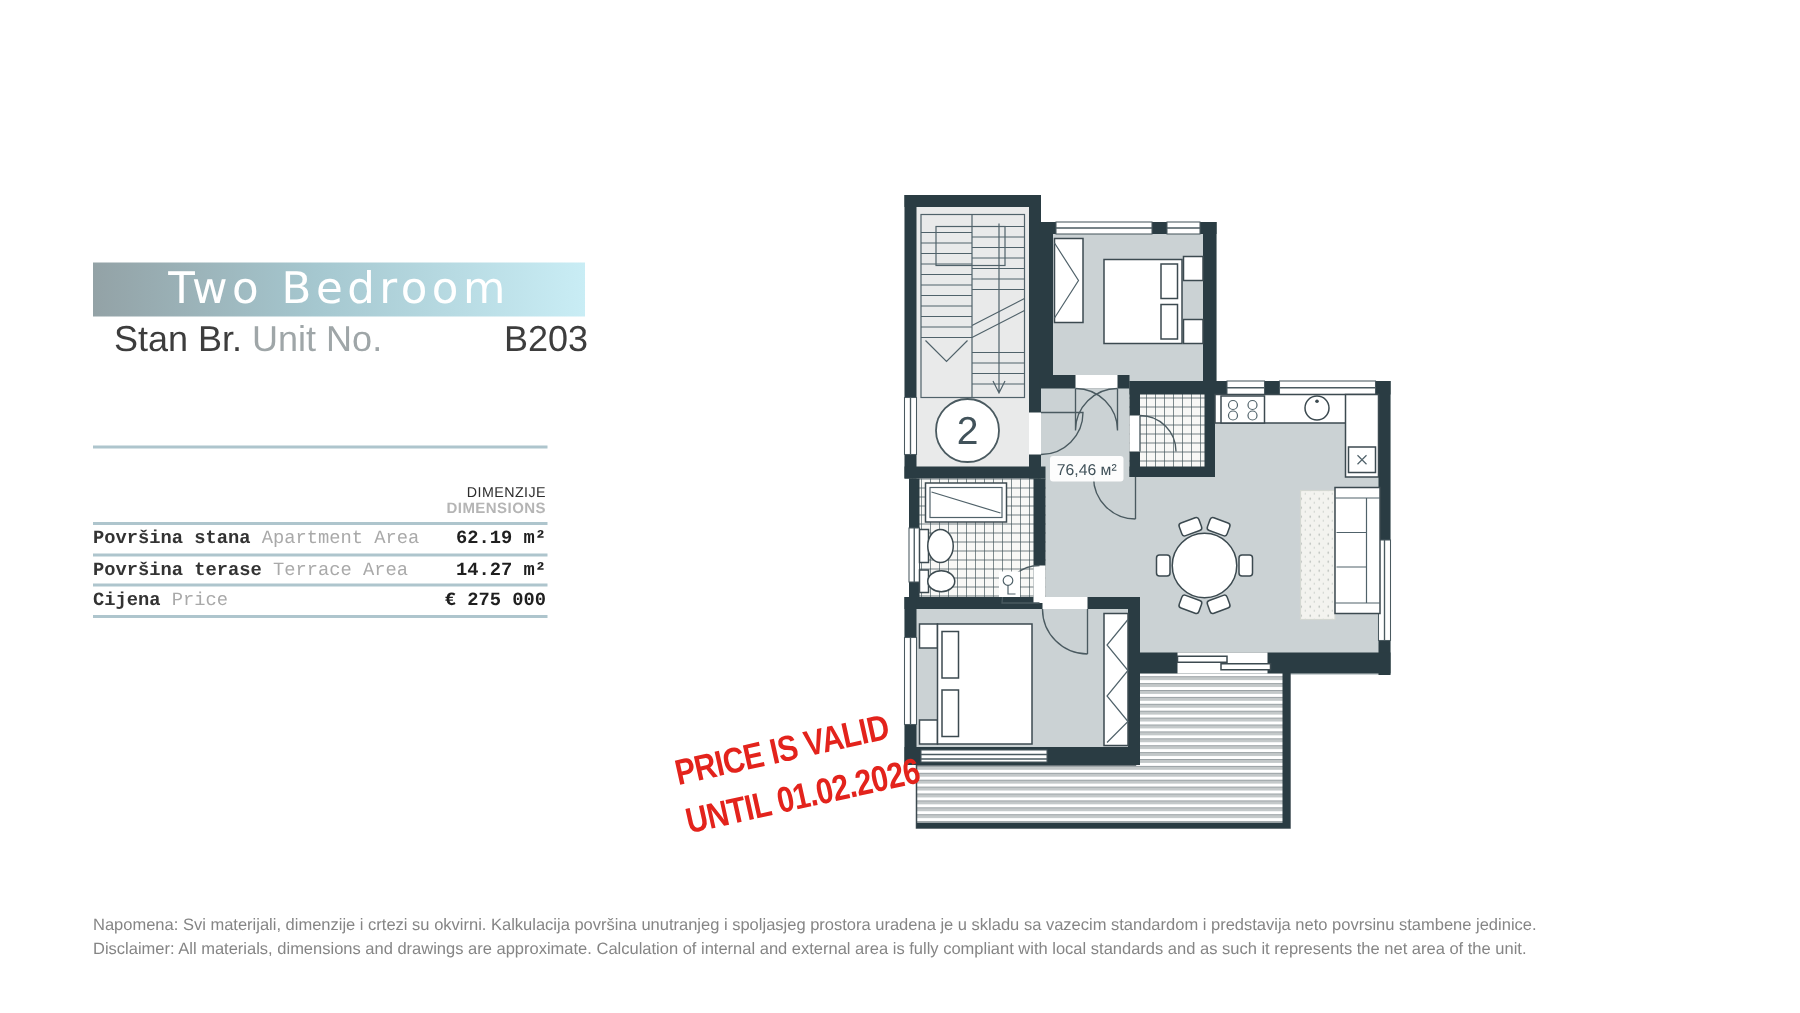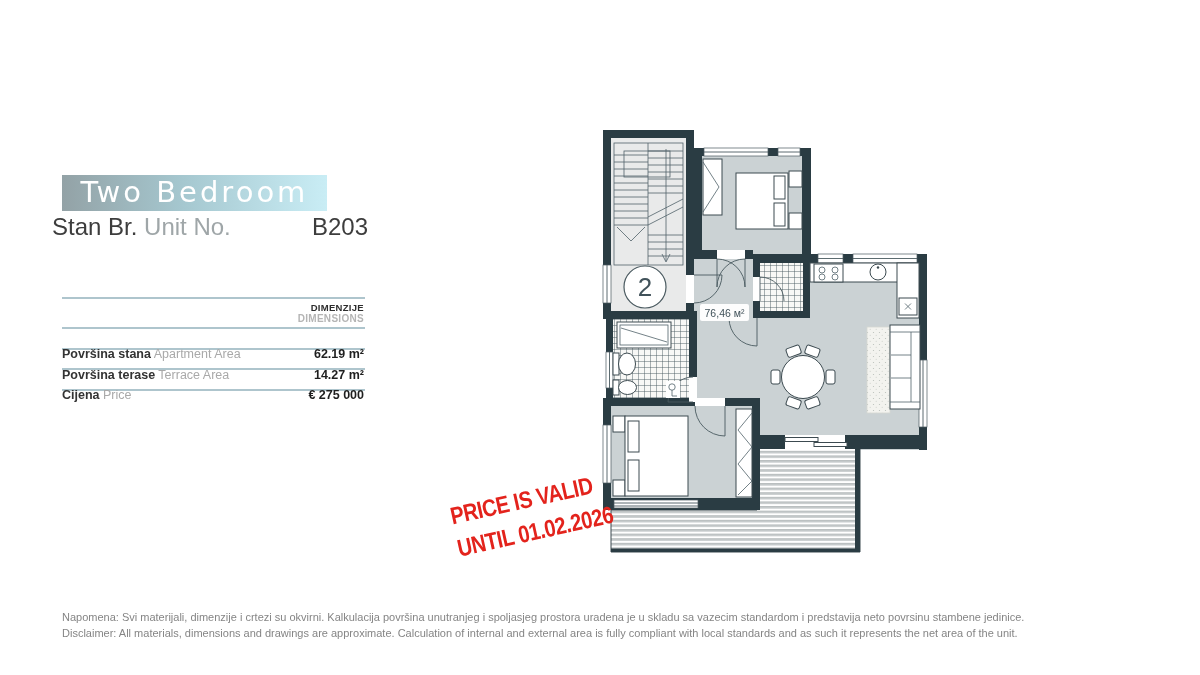--- a/index.html
+++ b/index.html
@@ -1,39 +1,39 @@
 <!DOCTYPE html>
 <html><head>
 <meta charset="utf-8">
 <style>
   html,body{margin:0;padding:0;background:#fff;}
   .page{position:relative;width:1200px;height:675px;background:#ffffff;overflow:hidden;
         font-family:"Liberation Sans",sans-serif;}
 
   
-  .banner{position:absolute;left:62px;top:175px;width:265px;height:36px;
+  .banner{position:absolute;left:62px;top:175px;width:328px;height:36px;
           background:linear-gradient(90deg,#93a2a6 0%,#a5c7cf 45%,#c9edf5 100%);
           color:#ffffff;text-align:center;font-size:29px;line-height:35px;
           letter-spacing:3px;font-weight:400;
           font-family:"DejaVu Sans","Liberation Sans",sans-serif;}
-  .unit-row{position:absolute;left:52px;top:213px;width:316px;display:flex;
+  .unit-row{position:absolute;left:76px;top:213px;width:316px;display:flex;
             justify-content:space-between;align-items:baseline;font-size:24px;color:#3d3d3d;}
   .unit-row .sec{color:#9fa6a8;}
   .unit-no{color:#3d3d3d;}
 
   .spec-table{position:absolute;left:62px;top:297px;width:303px;font-size:12.5px;color:#323232;}
   .thead{border-top:2px solid #aec5cd;border-bottom:2px solid #aec5cd;
          text-align:right;padding:3px 1px 3px 0;}
-  .thead .h1{display:block;font-size:9.5px;font-weight:bold;color:#2d2d2d;letter-spacing:.3px;}
+  .thead .h1{display:block;font-size:9.5px;font-weight:normal;color:#2d2d2d;letter-spacing:.3px;margin-top:21px;}
   .thead .h2{display:block;font-size:10px;color:#b5b5b5;letter-spacing:.3px;font-weight:bold;}
   .trow{display:flex;justify-content:space-between;align-items:baseline;
-        padding:2px 1px 2px 0;border-bottom:2px solid #aec5cd;height:14.5px;}
+        padding:2px 1px 2px 0;border-bottom:2px solid #aec5cd;height:14.5px;font-family:Liberation Mono, monospace;}
   .trow b{font-weight:bold;color:#333333;}
   .trow .sec{color:#a9a9a9;}
-  .trow .tval{font-weight:bold;color:#1f1f1f;margin-top:16px;}
+  .trow .tval{font-weight:bold;color:#1f1f1f;}
 
   
   .stamp{position:absolute;left:447px;top:500px;z-index:5;color:#e3231c;
          font-weight:bold;font-size:24px;line-height:33px;letter-spacing:-.5px;
          transform:rotate(-12.5deg) scaleX(.84);transform-origin:left top;white-space:nowrap;}
 
   
   .plan{position:absolute;left:590px;top:115px;width:355px;height:455px;}
   .wall{fill:#2a3c43;}
   .floor{fill:#cbd2d4;}

